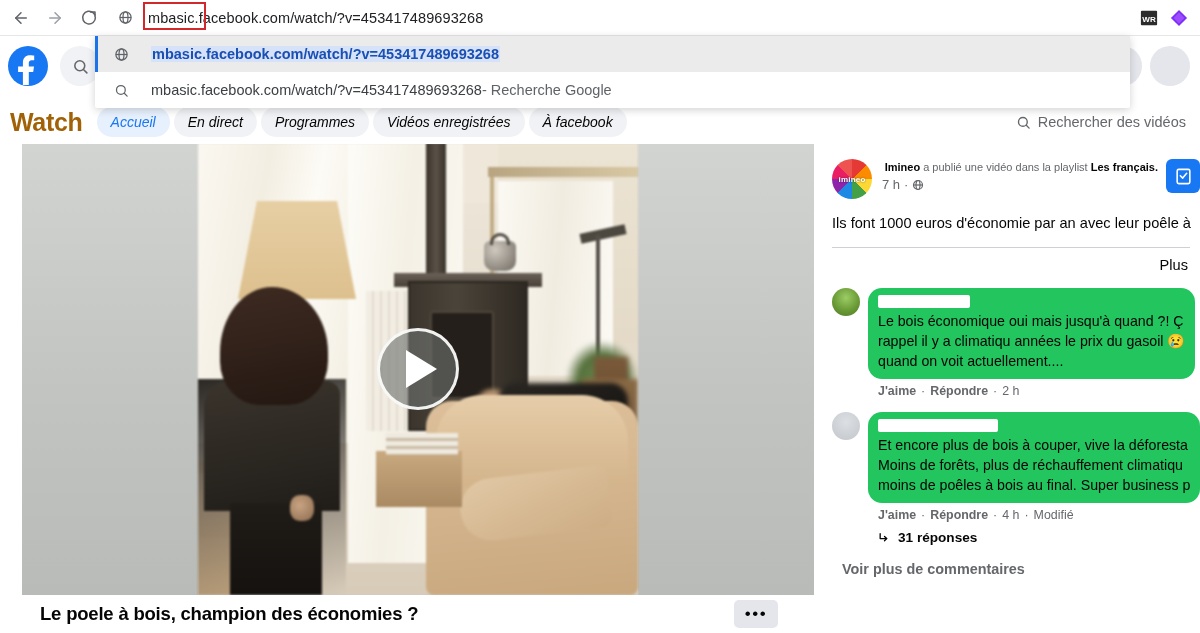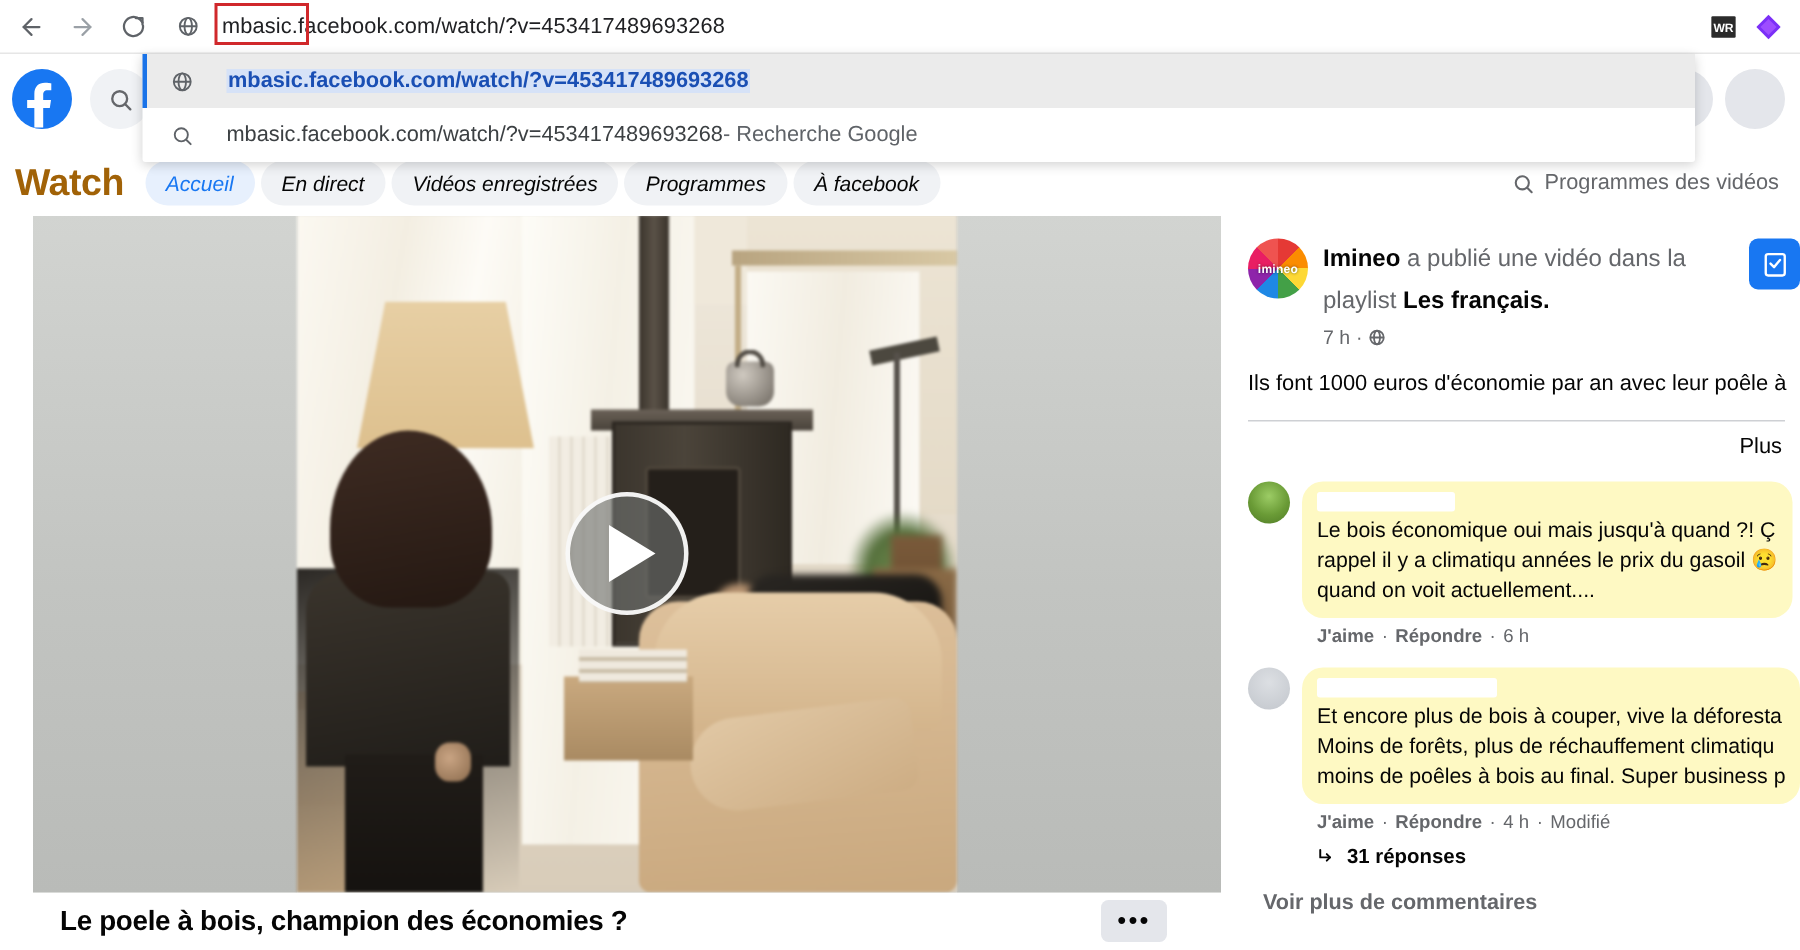--- a/index.html
+++ b/index.html
@@ -265,21 +265,21 @@
                      #1e88e5 180deg 225deg,#8e24aa 225deg 270deg,
                      #e91e63 270deg 315deg,#ef5350 315deg 360deg);
     display: flex; align-items: center; justify-content: center;
     position: relative;
   }
   .post-avatar span {
     font-size: 8px; font-weight: bold; color: #ffffff;
     letter-spacing: .2px; text-shadow: 0 0 2px rgba(0,0,0,.6);
   }
   .post-head-txt { margin-left: 10px; flex: 1; min-width: 0; }
-  .post-line1 { font-size: 16px; color: #65676b; line-height: 28px; }
+  .post-line1 { font-size: 11px; color: #65676b; line-height: 16px; text-align: right; }
   .post-line1 b { color: #050505; font-weight: bold; }
   .post-line1 .playlist { color: #050505; font-weight: bold; }
   .post-meta { font-size: 13px; color: #65676b; margin-top: 2px;
     display: flex; align-items: center; gap: 4px; }
   .save-btn {
     width: 34px; height: 34px; border-radius: 6px; background: #1877f2;
     display: flex; align-items: center; justify-content: center;
     flex: 0 0 34px; margin-left: 8px; margin-right: 0px;
   }
   .post-text {
@@ -295,21 +295,21 @@
   }
   .c-avatar { width: 28px; height: 28px; border-radius: 50%; flex: 0 0 28px; }
   .c-avatar.green {
     background: radial-gradient(circle at 50% 35%, #9ccc65 0%, #6a9b36 55%, #4f7a26 100%);
   }
   .c-avatar.gray {
     background: radial-gradient(circle at 50% 35%, #dcdfe3 0%, #c2c6cc 100%);
   }
   .c-body { margin-left: 8px; flex: 1; min-width: 0; }
   .c-bubble {
-    background: #fef9c3; border-radius: 14px; padding: 7px 10px 8px 10px;
+    background: #22c55e; border-radius: 14px; padding: 7px 10px 8px 10px;
     display: inline-block; max-width: 100%;
   }
   .c-name-blur {
     height: 13px; width: 92px; background: #ffffff; border-radius: 2px;
     margin-bottom: 3px;
   }
   .c-name-blur.wide { width: 120px; }
   .c-text { font-size: 14.2px; color: #050505; line-height: 20px; white-space: nowrap; }
   .c-actions {
     font-size: 12.4px; color: #65676b; font-weight: bold; margin-top: 5px;
@@ -433,30 +433,30 @@
       </div>
       <div class="fb-circle-btn"></div>
     </div>
   </div>
 
   <div class="watch-nav">
     <div class="watch-title">Watch</div>
     <div class="watch-tabs">
       <div class="watch-tab active">Accueil</div>
       <div class="watch-tab">En direct</div>
+      <div class="watch-tab">Programmes</div>
       <div class="watch-tab">Vidéos enregistrées</div>
-      <div class="watch-tab">Programmes</div>
       <div class="watch-tab">À facebook</div>
     </div>
     <div class="watch-search">
       <svg width="15" height="15" viewBox="0 0 24 24" fill="none" stroke="#65676b" stroke-width="2.2" stroke-linecap="round">
           <circle cx="11" cy="11" r="7"></circle>
           <line x1="16.5" y1="16.5" x2="21" y2="21"></line>
         </svg>
-      <span>Programmes des vidéos</span>
+      <span>Rechercher des vidéos</span>
     </div>
   </div>
 
   <div class="content">
 
     <div class="video-col">
       <div class="video-frame">
         <div class="letterbox left"></div>
         <div class="letterbox right"></div>
 
@@ -551,21 +551,21 @@
             <div class="c-name-blur"></div>
             <div class="c-text">Le bois économique oui mais jusqu'à quand ?! Ç</div>
             <div class="c-text">rappel il y a climatiqu années le prix du gasoil 😢</div>
             <div class="c-text">quand on voit actuellement....</div>
           </div>
           <div class="c-actions">
             <span>J'aime</span>
             <span class="sep">·</span>
             <span>Répondre</span>
             <span class="sep">·</span>
-            <span class="time">6 h</span>
+            <span class="time">2 h</span>
           </div>
         </div>
       </div>
 
       <div class="comment">
         <div class="c-avatar gray"></div>
         <div class="c-body">
           <div class="c-bubble">
             <div class="c-name-blur wide"></div>
             <div class="c-text">Et encore plus de bois à couper, vive la déforesta</div>

